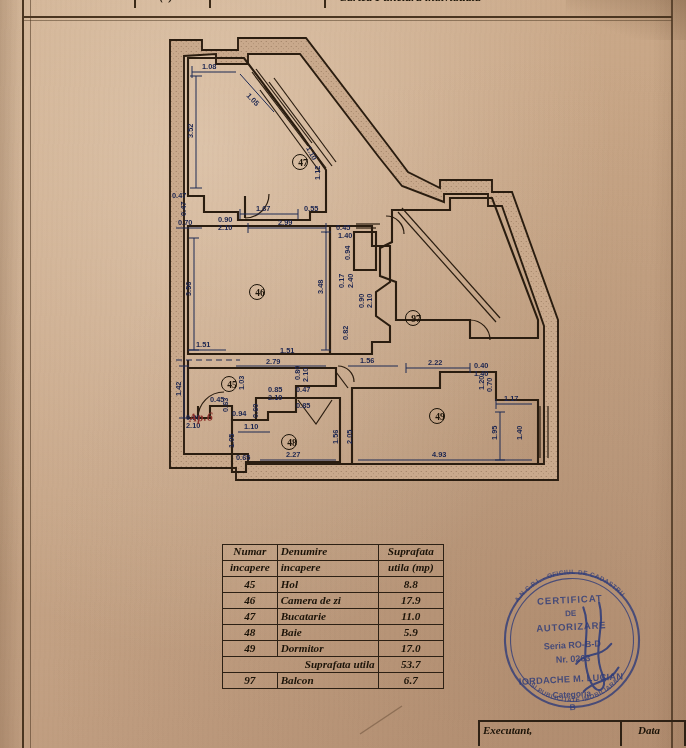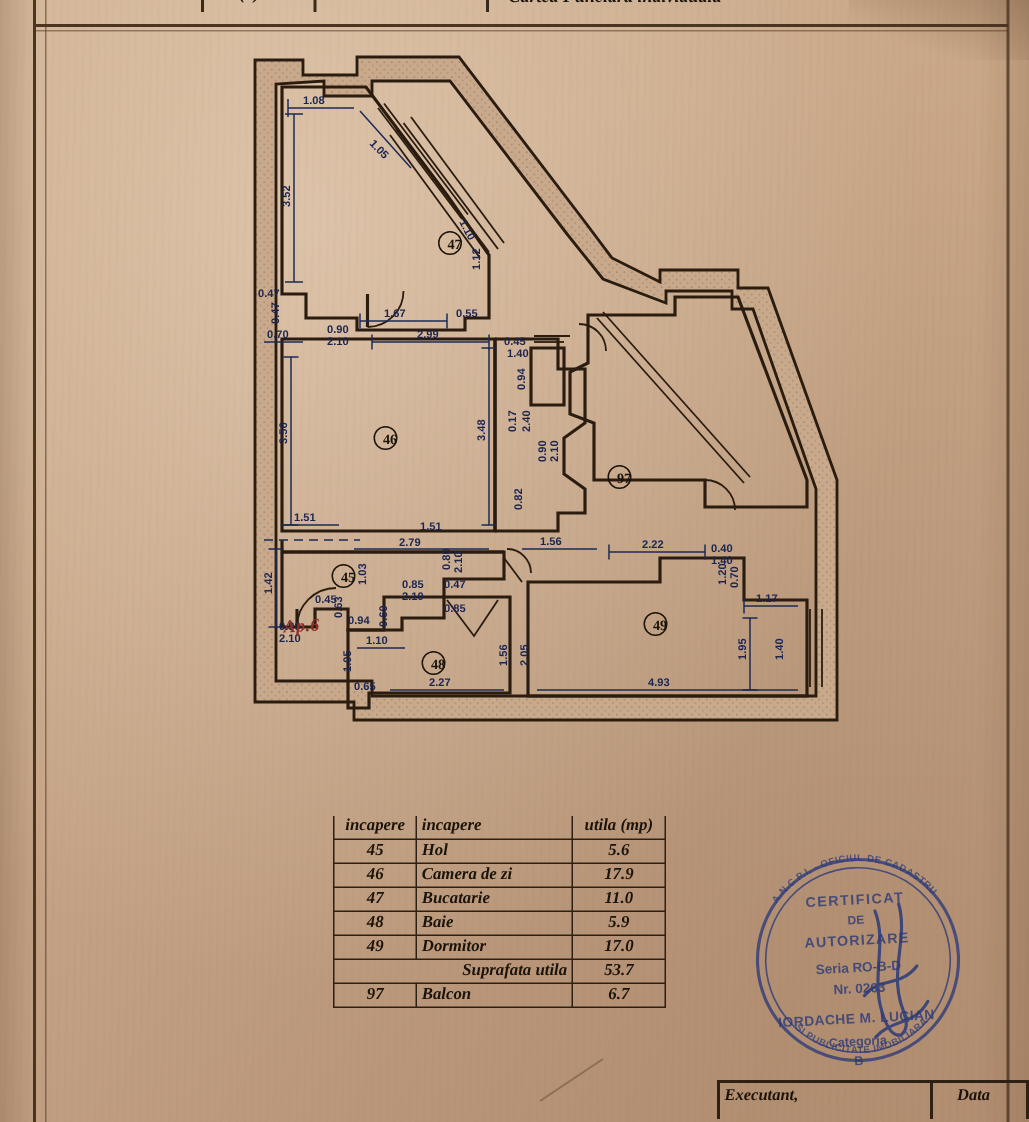--- a/index.html
+++ b/index.html
@@ -387,31 +387,36 @@
   <text class="dtx" x="292" y="437">4.93</text>
 </svg>
 </div>
 
 <div style="position:absolute;left:189px;top:410px;font-family:'Liberation Serif',serif;
             font-style:italic;font-weight:700;font-size:12px;color:#8c2f2a;
             transform:rotate(-3deg);letter-spacing:.3px;">Ap.6</div>
 
 <table id="tbl">
   <thead>
+    <tr>
+      <td class="c-num">Numar</td>
+      <td class="c-name">Denumire</td>
+      <td class="c-area">Suprafata</td>
+    </tr>
     <tr class="hdr2">
       <td class="c-num">incapere</td>
       <td class="c-name">incapere</td>
       <td class="c-area">utila (mp)</td>
     </tr>
   </thead>
   <tbody id="tbody-rooms">
     <tr>
       <td class="c-num">45</td>
       <td class="c-name">Hol</td>
-      <td class="c-area">5.6</td>
+      <td class="c-area">8.8</td>
     </tr>
     <tr>
       <td class="c-num">46</td>
       <td class="c-name">Camera de zi</td>
       <td class="c-area">17.9</td>
     </tr>
     <tr>
       <td class="c-num">47</td>
       <td class="c-name">Bucatarie</td>
       <td class="c-area">11.0</td>

